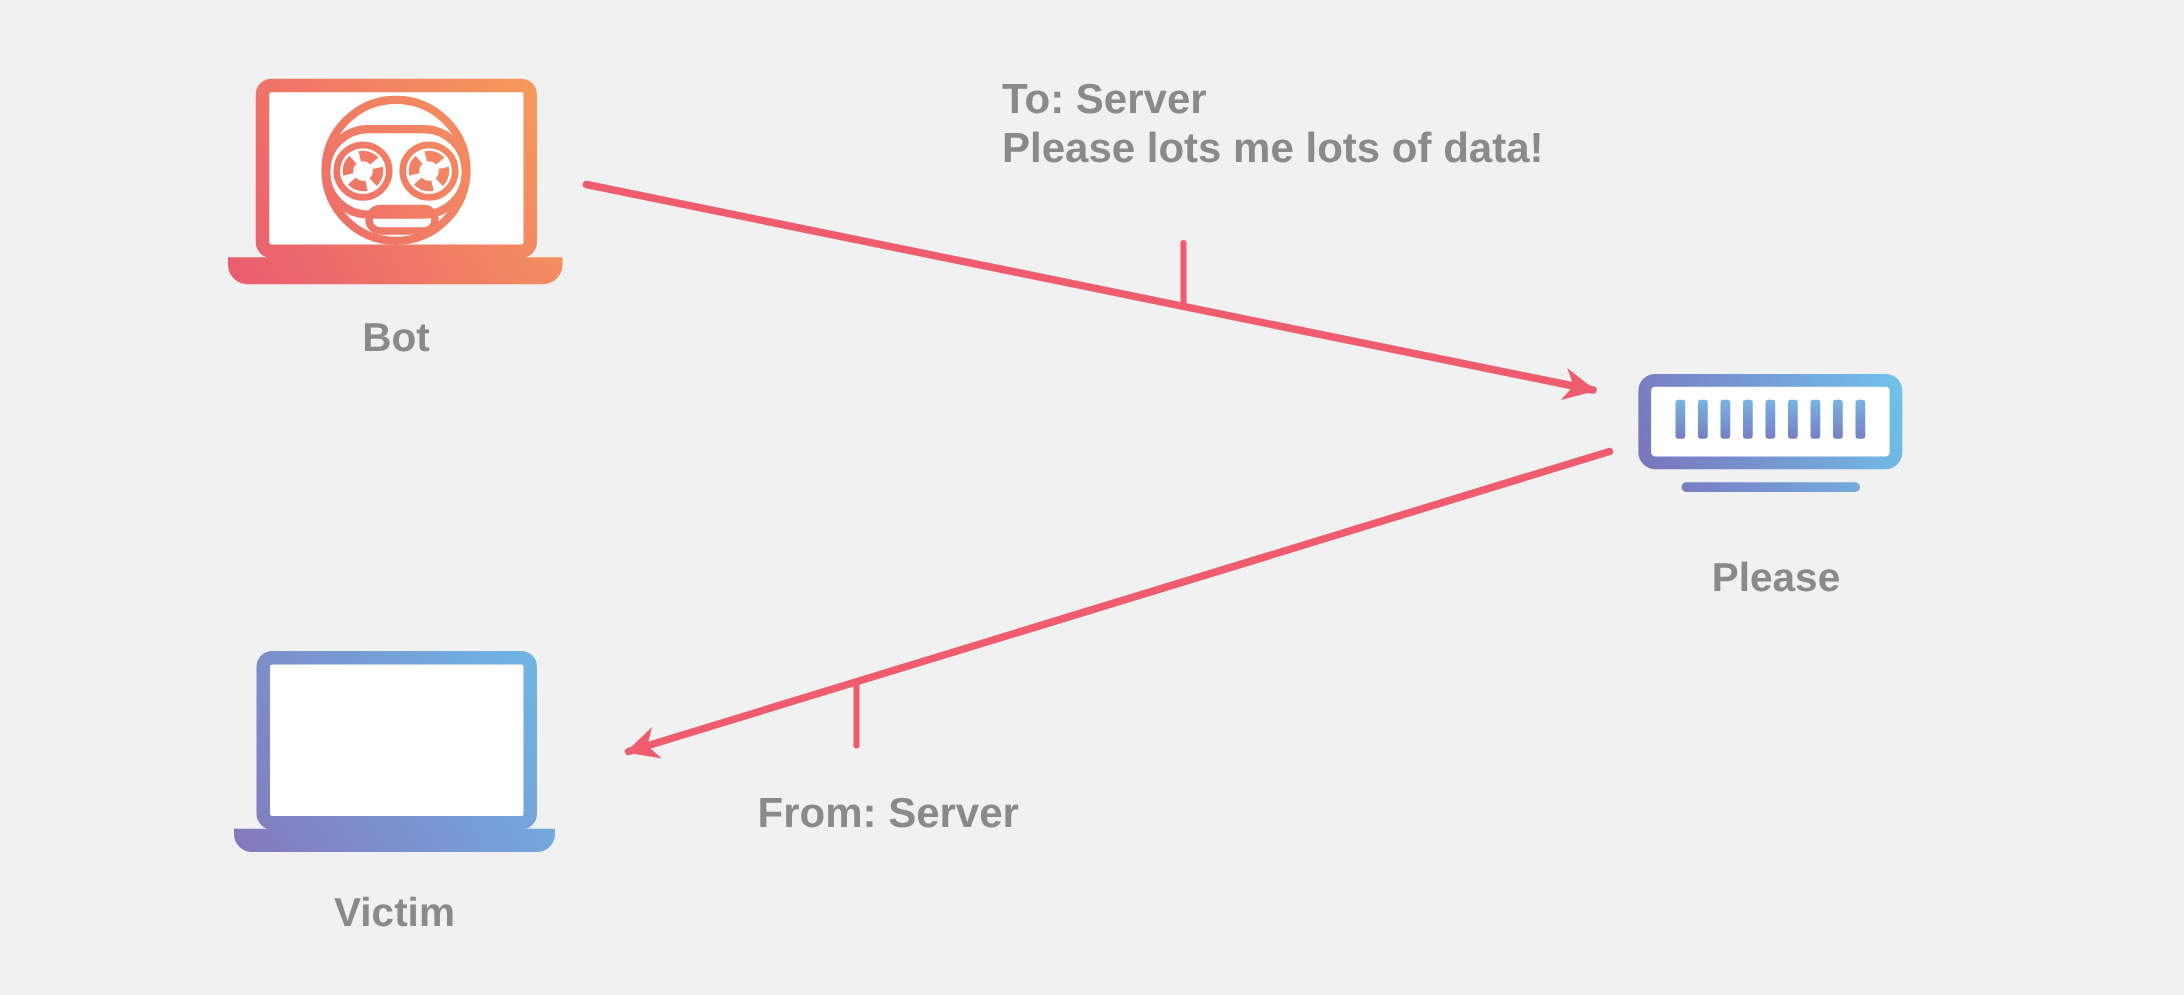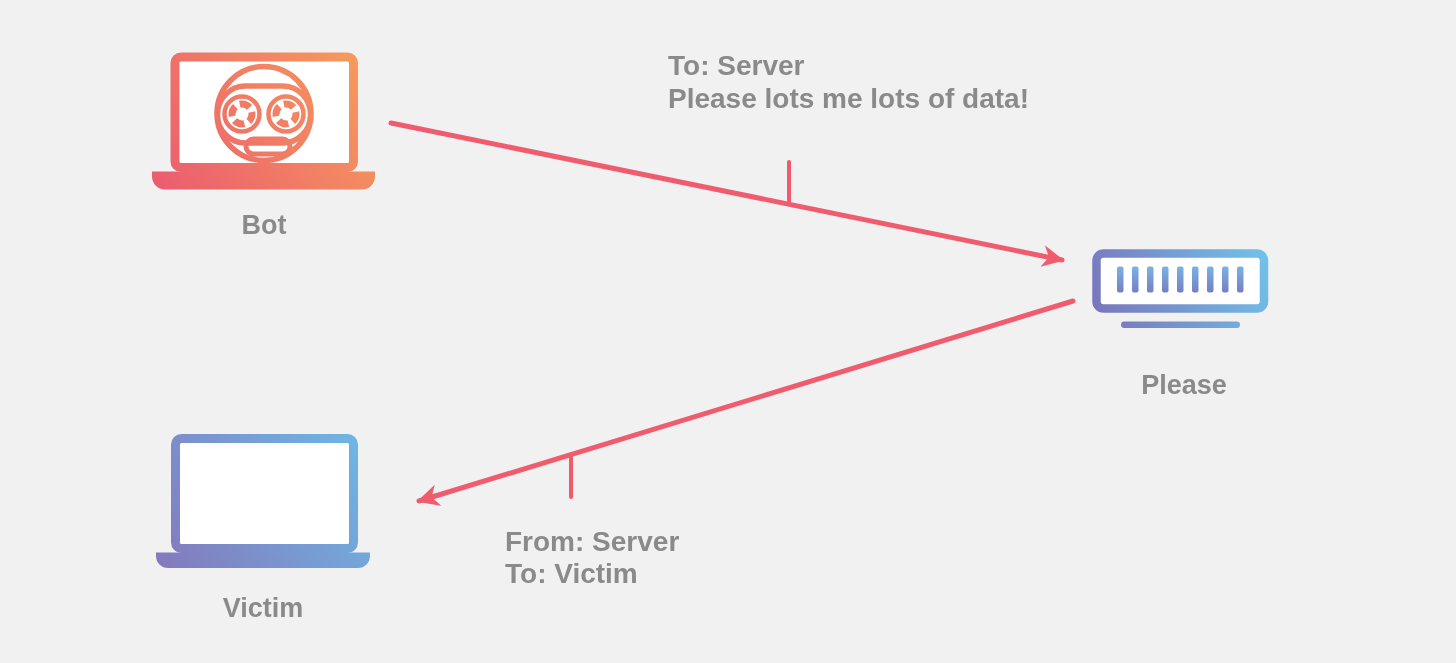--- a/index.html
+++ b/index.html
@@ -106,16 +106,15 @@
   <div class="label" style="left:1074px; top:370px;">Please</div>
   <div class="label" style="left:153px; top:593px;">Victim</div>
 
   <div class="annotation" style="left:668px; top:49px;">
     <span class="row">To: Server</span>
     <span class="row">Please lots me lots of data!</span>
   </div>
 
   <div class="annotation" style="left:505px; top:514px; line-height:32px;margin-top:12px;">
     <span class="row">From: Server</span>
-    <span class="row">To: Victim</span>
   </div>
 
 </div>
 
 </body></html>

